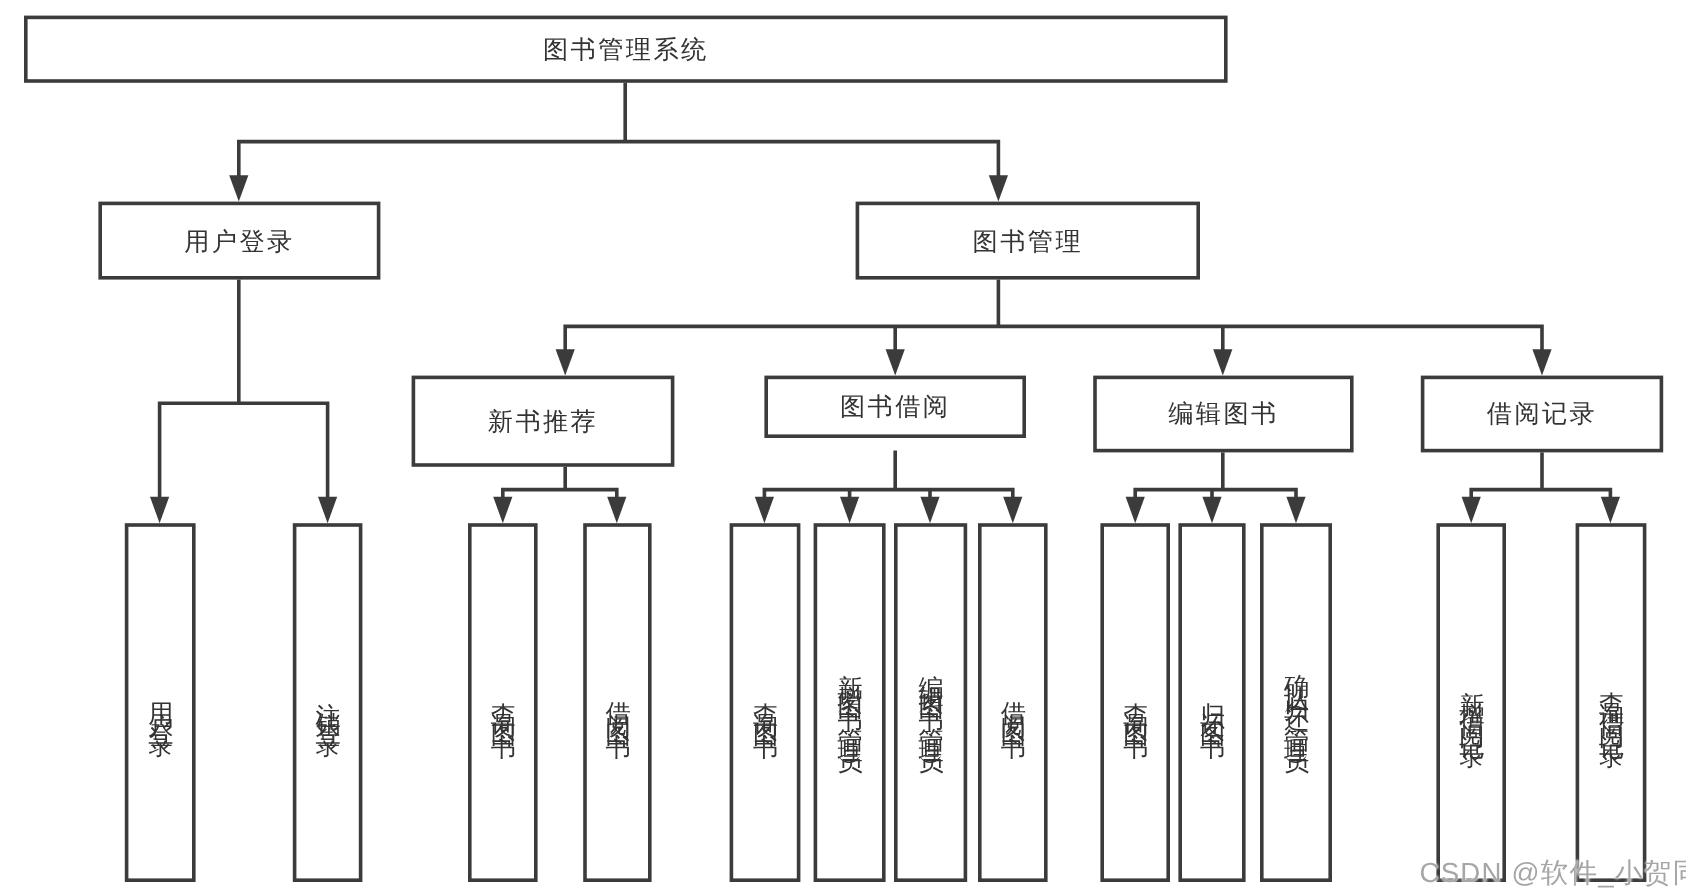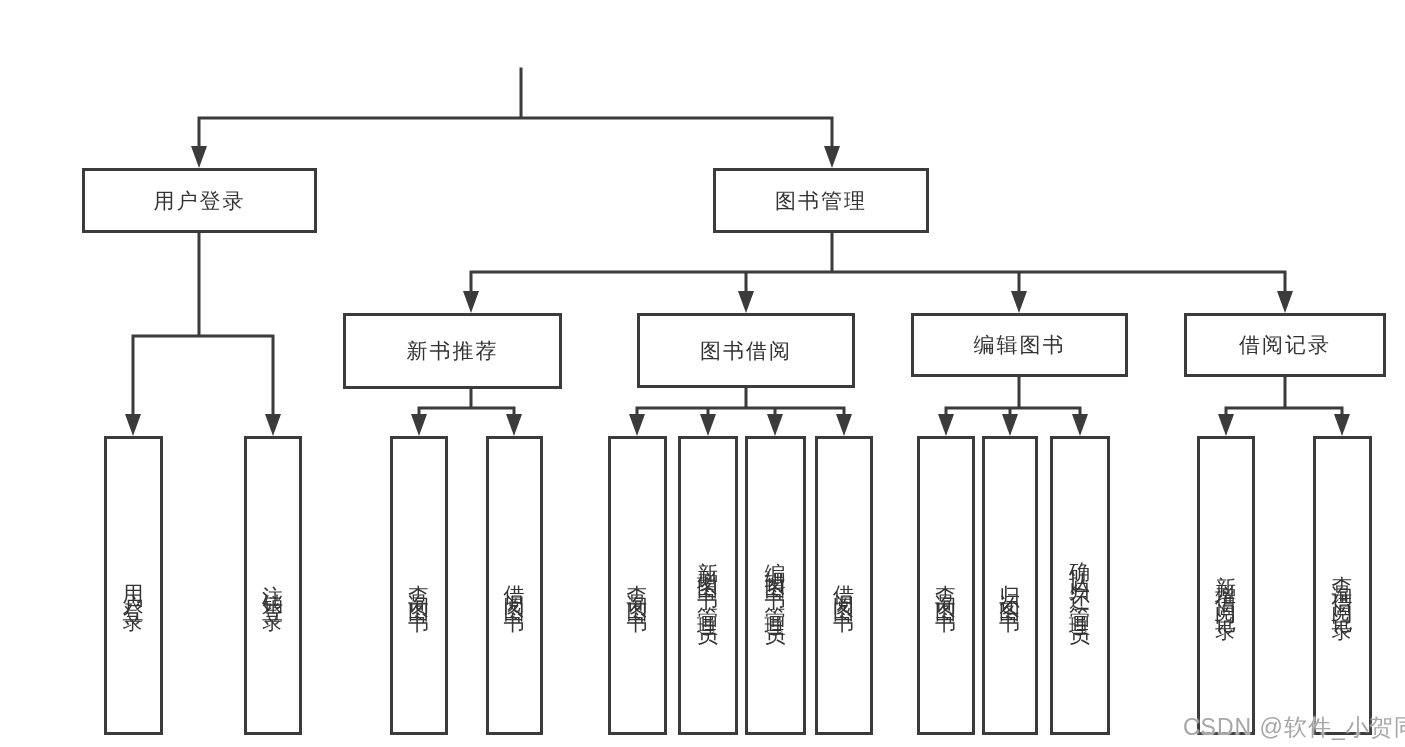--- a/index.html
+++ b/index.html
@@ -69,32 +69,35 @@
       <polygon points="767,414 783,414 775,436"></polygon>
       <polygon points="836,414 852,414 844,436"></polygon>
       <polygon points="938,414 954,414 946,436"></polygon>
       <polygon points="1002,414 1018,414 1010,436"></polygon>
       <polygon points="1072,414 1088,414 1080,436"></polygon>
       <polygon points="1218,414 1234,414 1226,436"></polygon>
       <polygon points="1334,414 1350,414 1342,436"></polygon>
     </g>
   </svg>
 
+  <div class="node" style="left:20px;top:13px;width:1003px;height:56px;">
+    <span>图书管理系统</span>
+  </div>
 
   <div class="node" style="left:82px;top:168px;width:235px;height:65px;">
     <span>用户登录</span>
   </div>
-  <div class="node" style="left:713px;top:168px;width:216px;height:65px;">
+  <div class="node" style="left:713px;top:168px;width:287px;height:65px;">
     <span>图书管理</span>
   </div>
 
   <div class="node" style="left:343px;top:313px;width:219px;height:76px;">
     <span>新书推荐</span>
   </div>
-  <div class="node" style="left:637px;top:313px;width:218px;height:75px;">
+  <div class="node" style="left:637px;top:313px;width:218px;height:52px;">
     <span>图书借阅</span>
   </div>
   <div class="node" style="left:911px;top:313px;width:217px;height:64px;">
     <span>编辑图书</span>
   </div>
   <div class="node" style="left:1184px;top:313px;width:202px;height:64px;">
     <span>借阅记录</span>
   </div>
 
   <div class="node vnode" style="left:104px;top:436px;width:59px;height:299px;">

